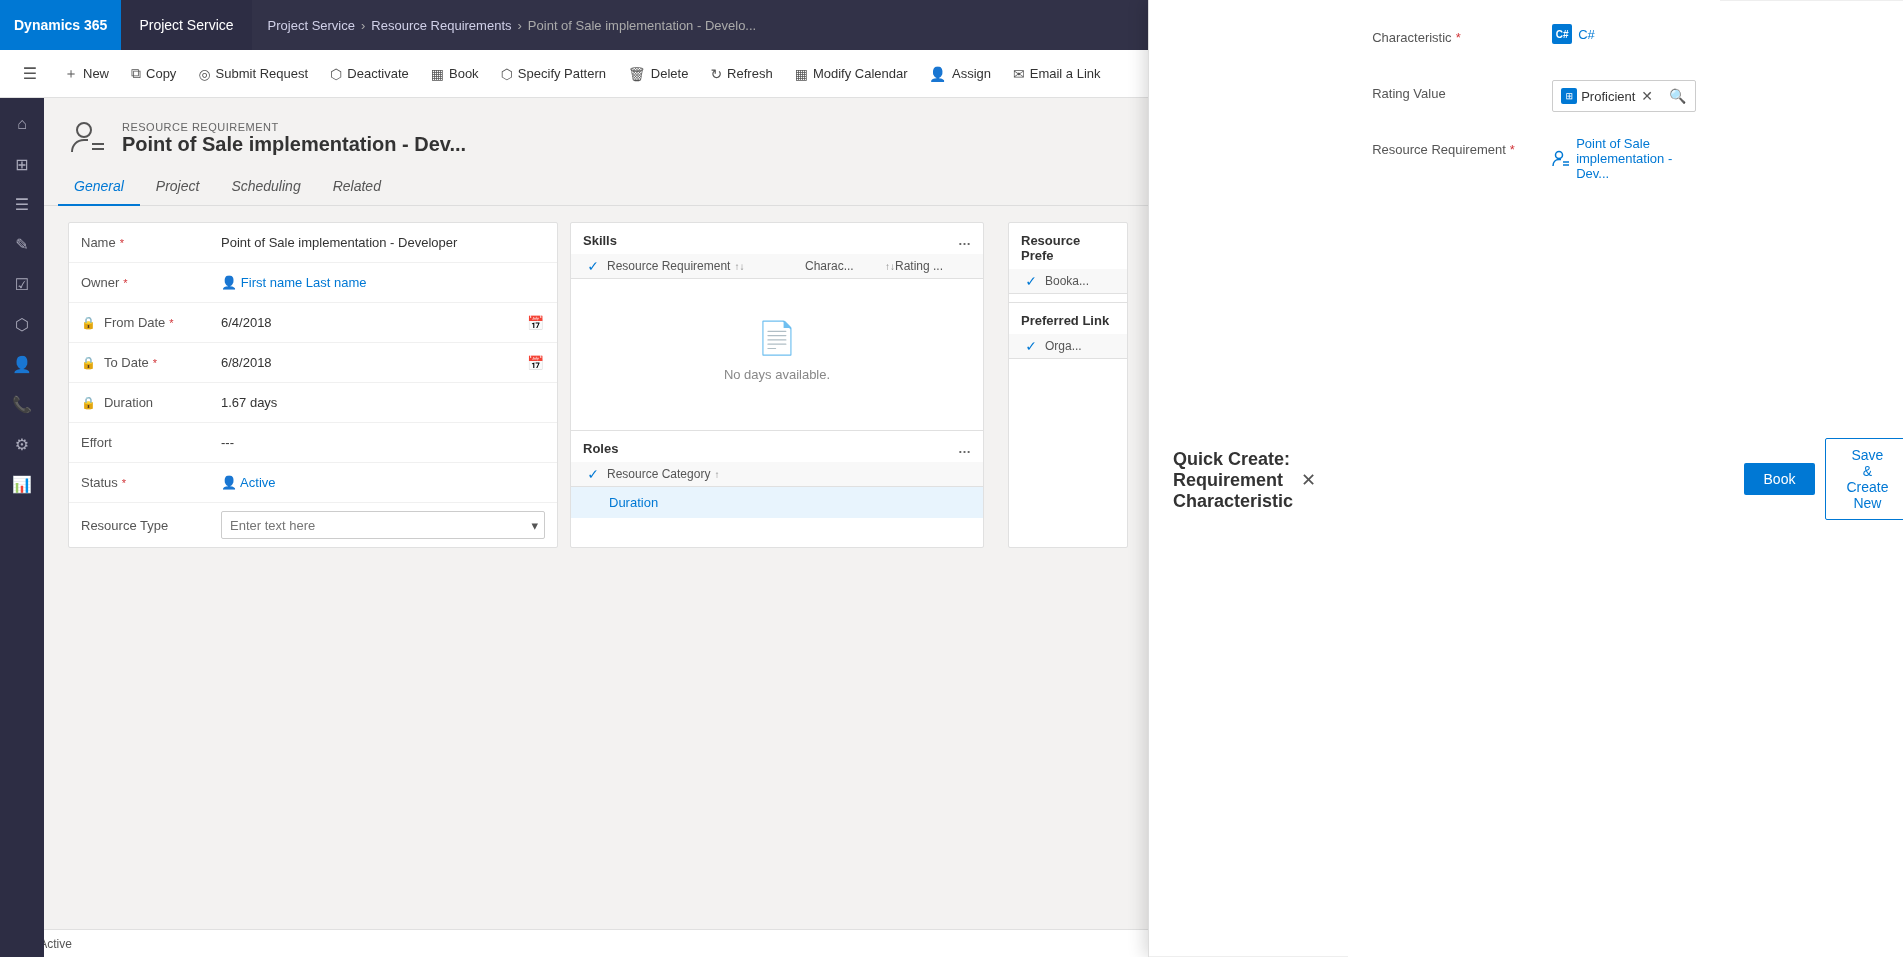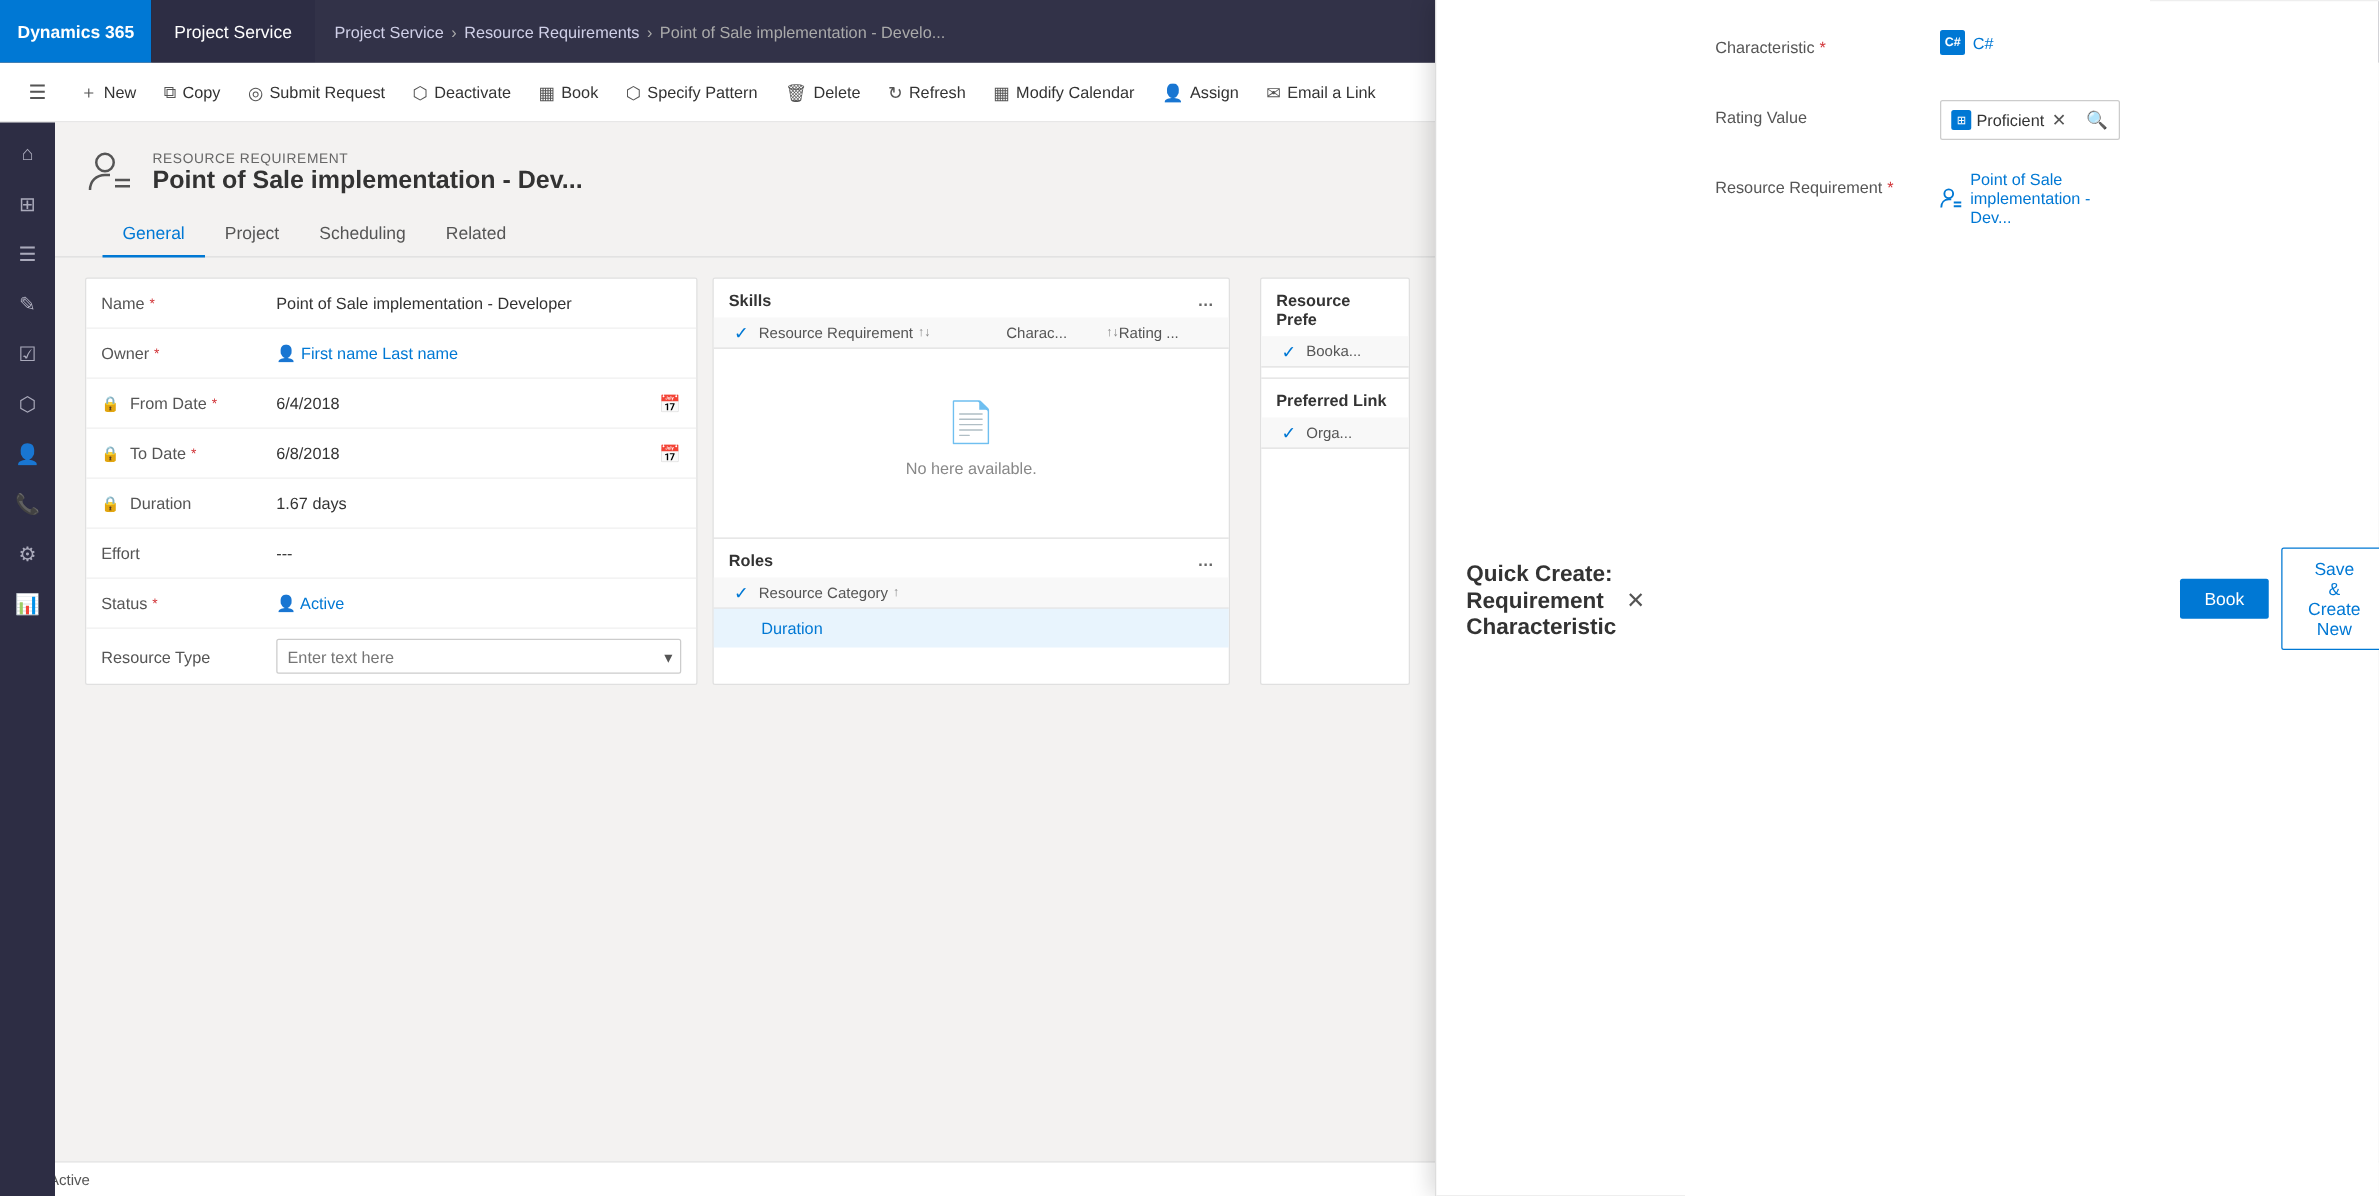--- a/index.html
+++ b/index.html
@@ -140,24 +140,25 @@
     }
     .record-title {
       font-size: 20px;
       font-weight: 600;
       color: #333;
     }
 
     
     .tabs-bar {
       display: flex;
-      padding: 0 38px;
+      padding: 0 14px;
       border-bottom: 1px solid #ddd;
       background: #f3f2f1;
       gap: 0;
+      font-style: italic;
     }
     .tab-item {
       padding: 10px 16px;
       font-size: 14px;
       color: #555;
       cursor: pointer;
       border-bottom: 2px solid transparent;
       margin-bottom: -1px;
     }
     .tab-item.active {
@@ -664,21 +665,21 @@
         <div class="table-col charac-col">
           <span>Charac...</span>
           <span class="sort-icon">↑↓</span>
         </div>
         <div class="table-col rating-col">
           <span>Rating ...</span>
         </div>
       </div>
       <div class="no-data">
         <span class="no-data-icon">📄</span>
-        <span>No here available.</span>
+        <span>No days available.</span>
       </div>
 
       <div style="border-top: 1px solid #e0e0e0; margin-top: 8px;">
         <div class="sub-panel-header">
           <span>Roles</span>
           <span class="sub-panel-dots">…</span>
         </div>
         <div class="table-header-row">
           <div class="check-col">
             <span class="checkmark">✓</span>

